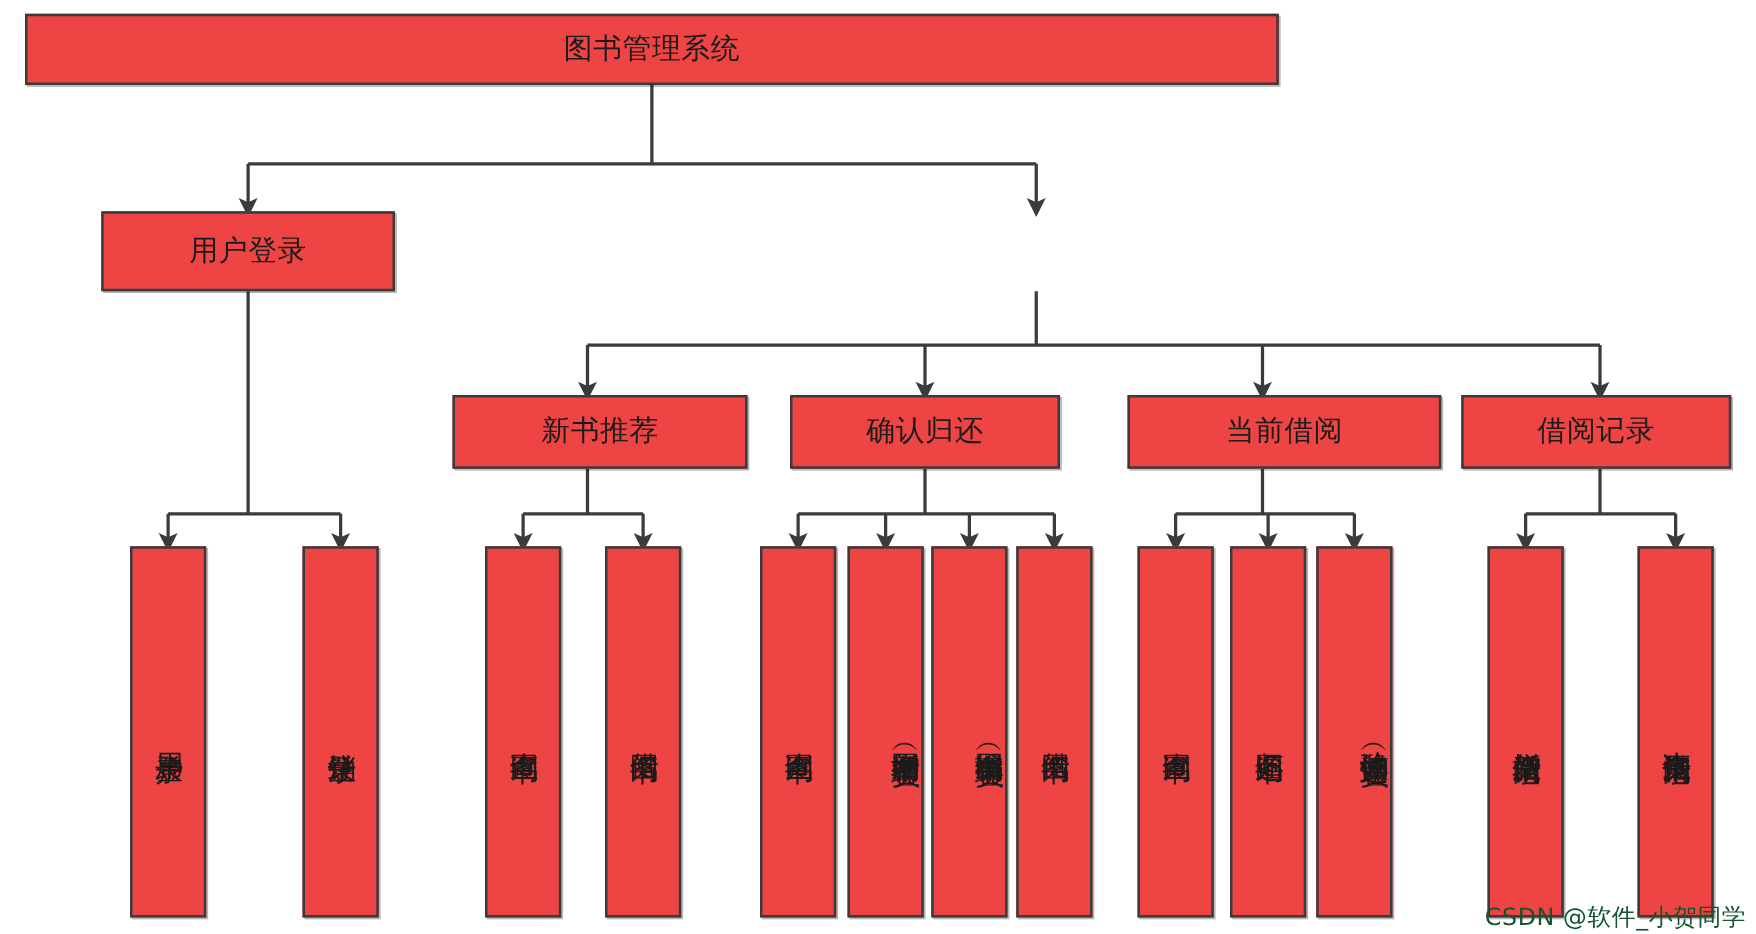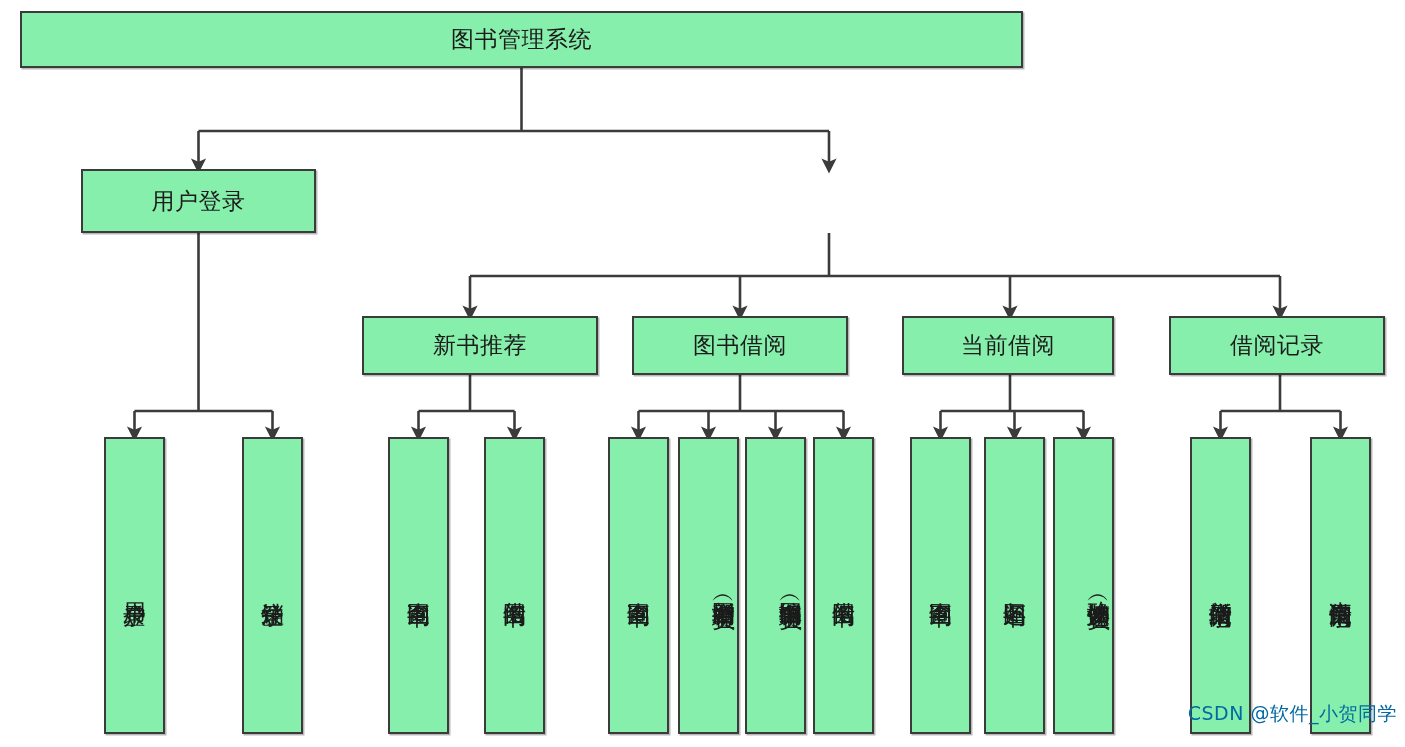--- a/index.html
+++ b/index.html
@@ -22,21 +22,21 @@
     left: 0;
     top: 0;
     width: 1405px;
     height: 747px;
     pointer-events: none;
   }
   .node {
     position: absolute;
     box-sizing: border-box;
     border: 2px solid #3b3b3b;
-    background: #86efac;
+    background: #ef4444;
     display: flex;
     align-items: center;
     justify-content: center;
     color: #1b1b1b;
     box-shadow: 1.5px 1.5px 0 rgba(0,0,0,0.28);
   }
   .node.horiz {
     font-size: 23px;
     letter-spacing: 0.5px;
     line-height: 1.15;
@@ -56,23 +56,23 @@
     padding-top: 0;
   }
   .node-label {
     display: block;
     white-space: pre-wrap;
     text-align: center;
   }
   #watermark {
     position: absolute;
     right: 8px;
-    bottom: 20px;
+    bottom: 0;
     font-size: 19px;
-    color: #0369a1;
+    color: #14532d;
     letter-spacing: 0.5px;
     user-select: none;
     white-space: nowrap;
   }
 </style>
 </head>
 <body>
 
 <div id="canvas">
   <svg id="edges" viewBox="0 0 1405 747" width="1405" height="747" xmlns="http://www.w3.org/2000/svg">
@@ -123,23 +123,23 @@
   </div>
 
   <div class="node horiz" style="left: 81px; top: 169px; width: 235px; height: 64px;">
     <span class="node-label">用户登录</span>
   </div>
 
   <div class="node horiz" style="left: 362px; top: 316px; width: 236px; height: 59px;">
     <span class="node-label">新书推荐</span>
   </div>
   <div class="node horiz" style="left: 632px; top: 316px; width: 216px; height: 59px;">
-    <span class="node-label">图书借阅</span>
+    <span class="node-label">确认归还</span>
   </div>
-  <div class="node horiz" style="left: 902px; top: 316px; width: 212px; height: 59px;">
+  <div class="node horiz" style="left: 902px; top: 316px; width: 251px; height: 59px;">
     <span class="node-label">当前借阅</span>
   </div>
   <div class="node horiz" style="left: 1169px; top: 316px; width: 216px; height: 59px;">
     <span class="node-label">借阅记录</span>
   </div>
 
   <div class="node vert mid" style="left: 104px; top: 437px; width: 61px; height: 297px;">
     <span class="node-label">用户登录</span>
   </div>
   <div class="node vert mid" style="left: 242px; top: 437px; width: 61px; height: 297px;">

